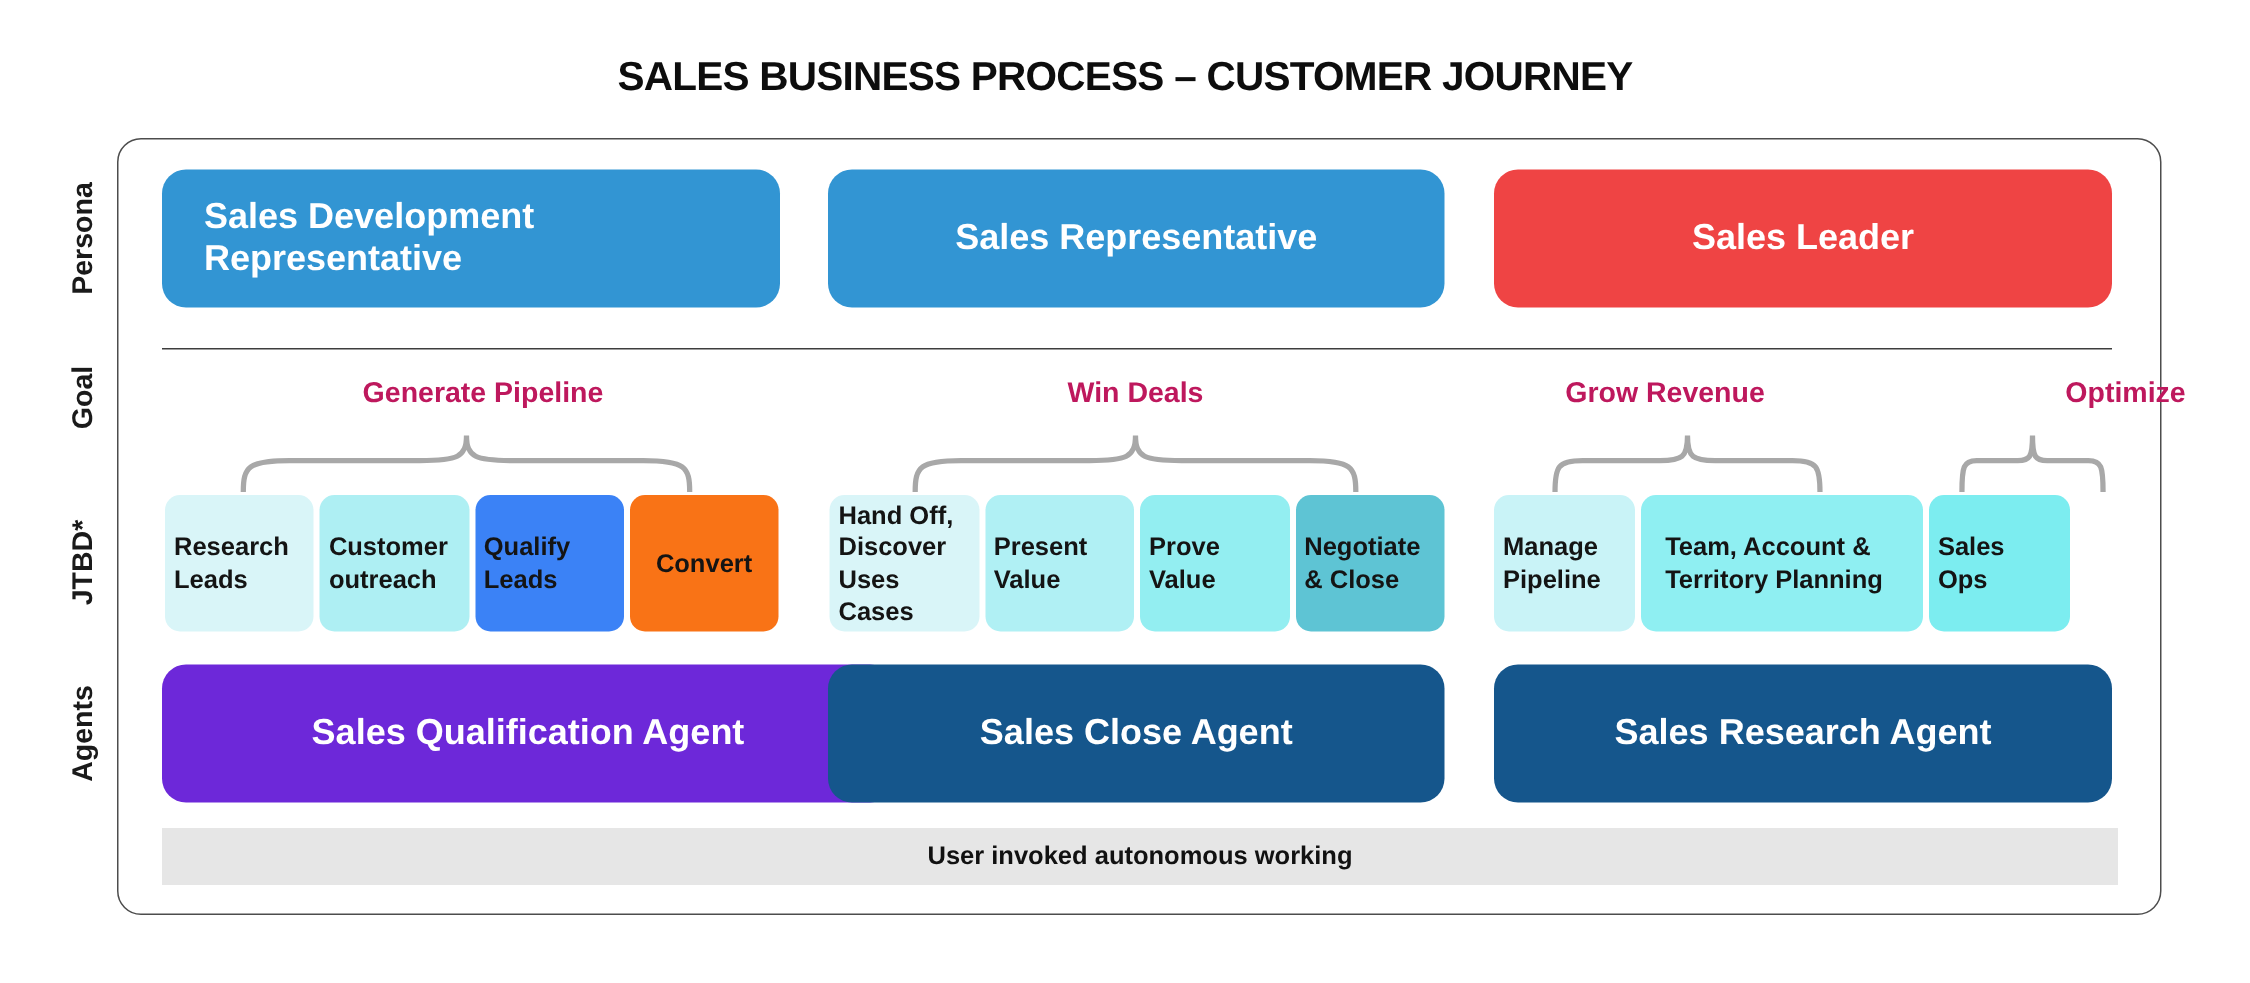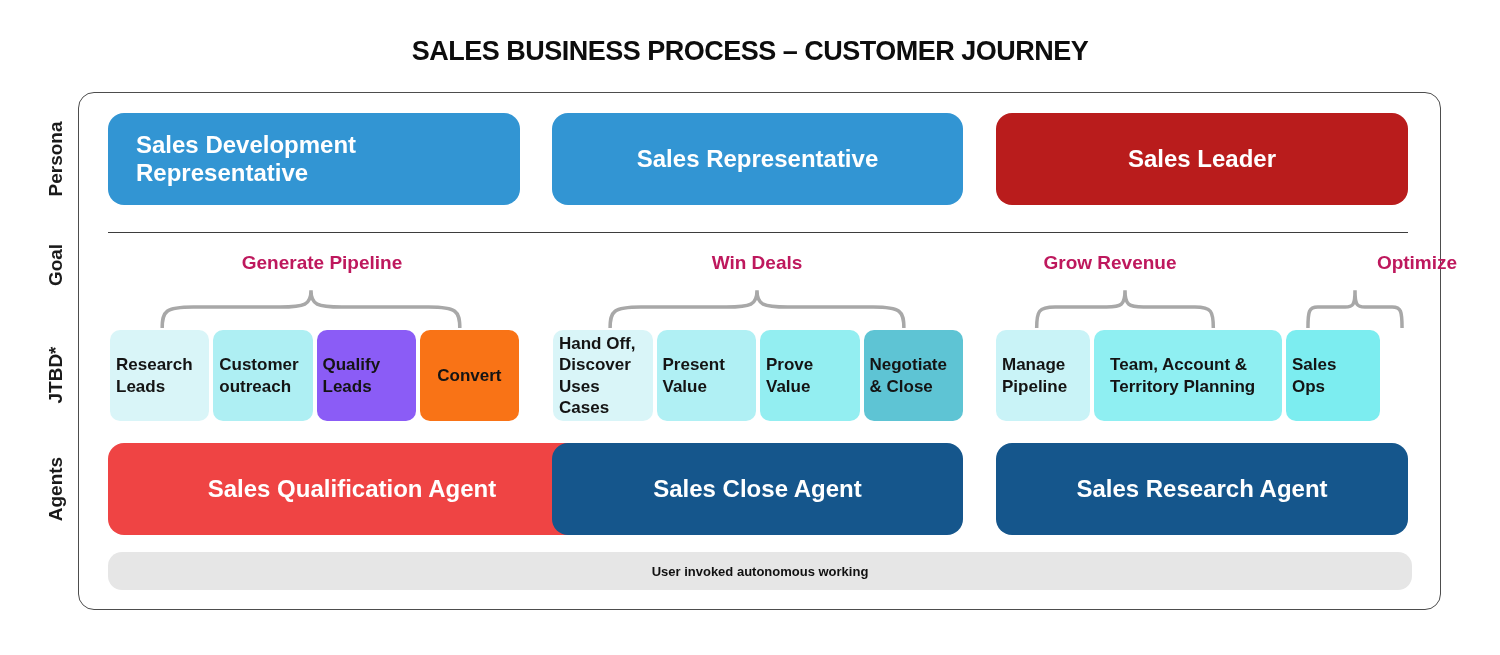--- a/index.html
+++ b/index.html
@@ -87,25 +87,25 @@
     font-weight: 700;
     color: #141414;
     line-height: 1.25;
     padding: 4px 6px;
   }
   .jtbd-box.wide { flex: 2.02; }
   .footer-bar {
     position: absolute;
     left: 108px; top: 552px;
     width: 1304px; height: 38px;
-    border-radius: 14px;
+    border-radius: 0;
     display: flex;
     align-items: center;
     justify-content: center;
-    font-size: 13px;
+    font-size: 17px;
     font-weight: 700;
     color: #111111;
   }
 </style>
 </head>
 <body>
 
 <div class="page">
 
   <div class="title">SALES BUSINESS PROCESS – CUSTOMER JOURNEY</div>
@@ -116,21 +116,21 @@
   <div class="row-label" style="top:265px;">Goal</div>
   <div class="row-label" style="top:375px;">JTBD*</div>
   <div class="row-label" style="top:489px;">Agents</div>
 
   <div class="persona-box" style="left: 108px; top: 113px; width: 412px; background: rgb(50, 149, 211); padding-left: 28px;">
     <span>Sales Development Representative</span>
   </div>
   <div class="persona-box" style="left: 552px; top: 113px; width: 411px; background: rgb(50, 149, 211);">
     <span>Sales Representative</span>
   </div>
-  <div class="persona-box" style="left: 996px; top: 113px; width: 412px; background: #b91c1c;">
+  <div class="persona-box" style="left: 996px; top: 113px; width: 412px; background: #ef4444;">
     <span>Sales Leader</span>
   </div>
 
   <div class="separator"></div>
 
   <div class="goal-label" style="left:322px;">Generate Pipeline</div>
   <div class="goal-label" style="left:757px;">Win Deals</div>
   <div class="goal-label" style="left:1110px;">Grow Revenue</div>
   <div class="goal-label" style="left:1417px;text-align:center;">Optimize</div>
 
@@ -155,21 +155,21 @@
     </svg>
   </div>
 
   <div class="jtbd-group" style="left:110px; width:409px;">
     <div class="jtbd-box" style="background: rgb(217, 245, 248);">
       <span>Research Leads</span>
     </div>
     <div class="jtbd-box" style="background: rgb(174, 239, 243);">
       <span>Customer outreach</span>
     </div>
-    <div class="jtbd-box" style="background: #8b5cf6;">
+    <div class="jtbd-box" style="background: #3b82f6;">
       <span>Qualify Leads</span>
     </div>
     <div class="jtbd-box" style="background: #f97316;">
       <span>Convert</span>
     </div>
   </div>
 
   <div class="jtbd-group" style="left:553px; width:410px;">
     <div class="jtbd-box" style="background: rgb(217, 245, 248);">
       <span>Hand Off, Discover Uses Cases</span>
@@ -190,21 +190,21 @@
       <span>Manage Pipeline</span>
     </div>
     <div class="jtbd-box wide" style="background: rgb(143, 239, 242); padding-left: 16px;">
       <span>Team, Account &amp; Territory Planning</span>
     </div>
     <div class="jtbd-box" style="background: rgb(124, 237, 240);">
       <span>Sales Ops</span>
     </div>
   </div>
 
-  <div class="agent-box" style="left: 108px; top: 443px; width: 488px; background: #ef4444;">
+  <div class="agent-box" style="left: 108px; top: 443px; width: 488px; background: #6d28d9;">
     <span>Sales Qualification Agent</span>
   </div>
   <div class="agent-box" style="left: 552px; top: 443px; width: 411px; background: rgb(21, 86, 140);">
     <span>Sales Close Agent</span>
   </div>
   <div class="agent-box" style="left: 996px; top: 443px; width: 412px; background: rgb(21, 86, 140);">
     <span>Sales Research Agent</span>
   </div>
 
   <div class="footer-bar" style="background: rgb(230, 230, 230);">

